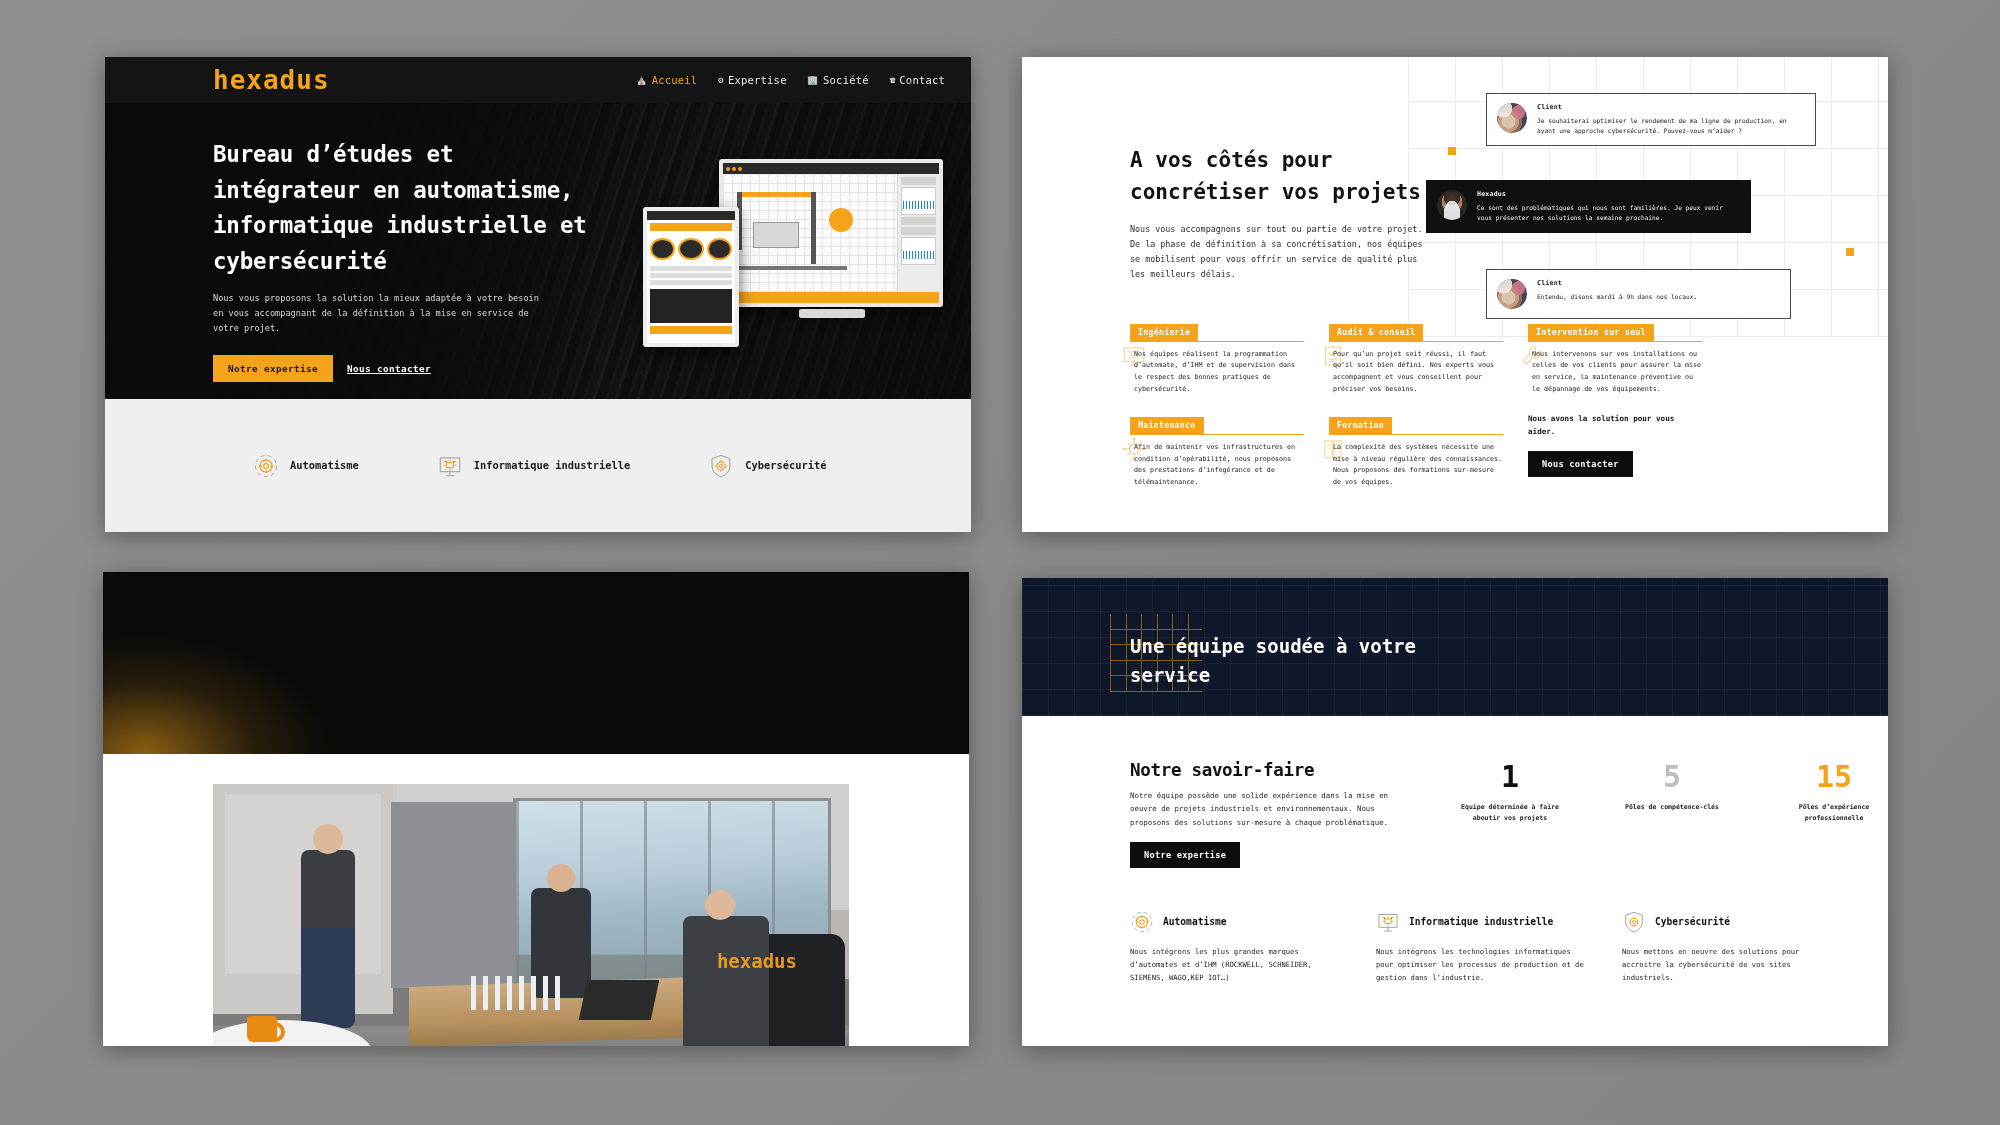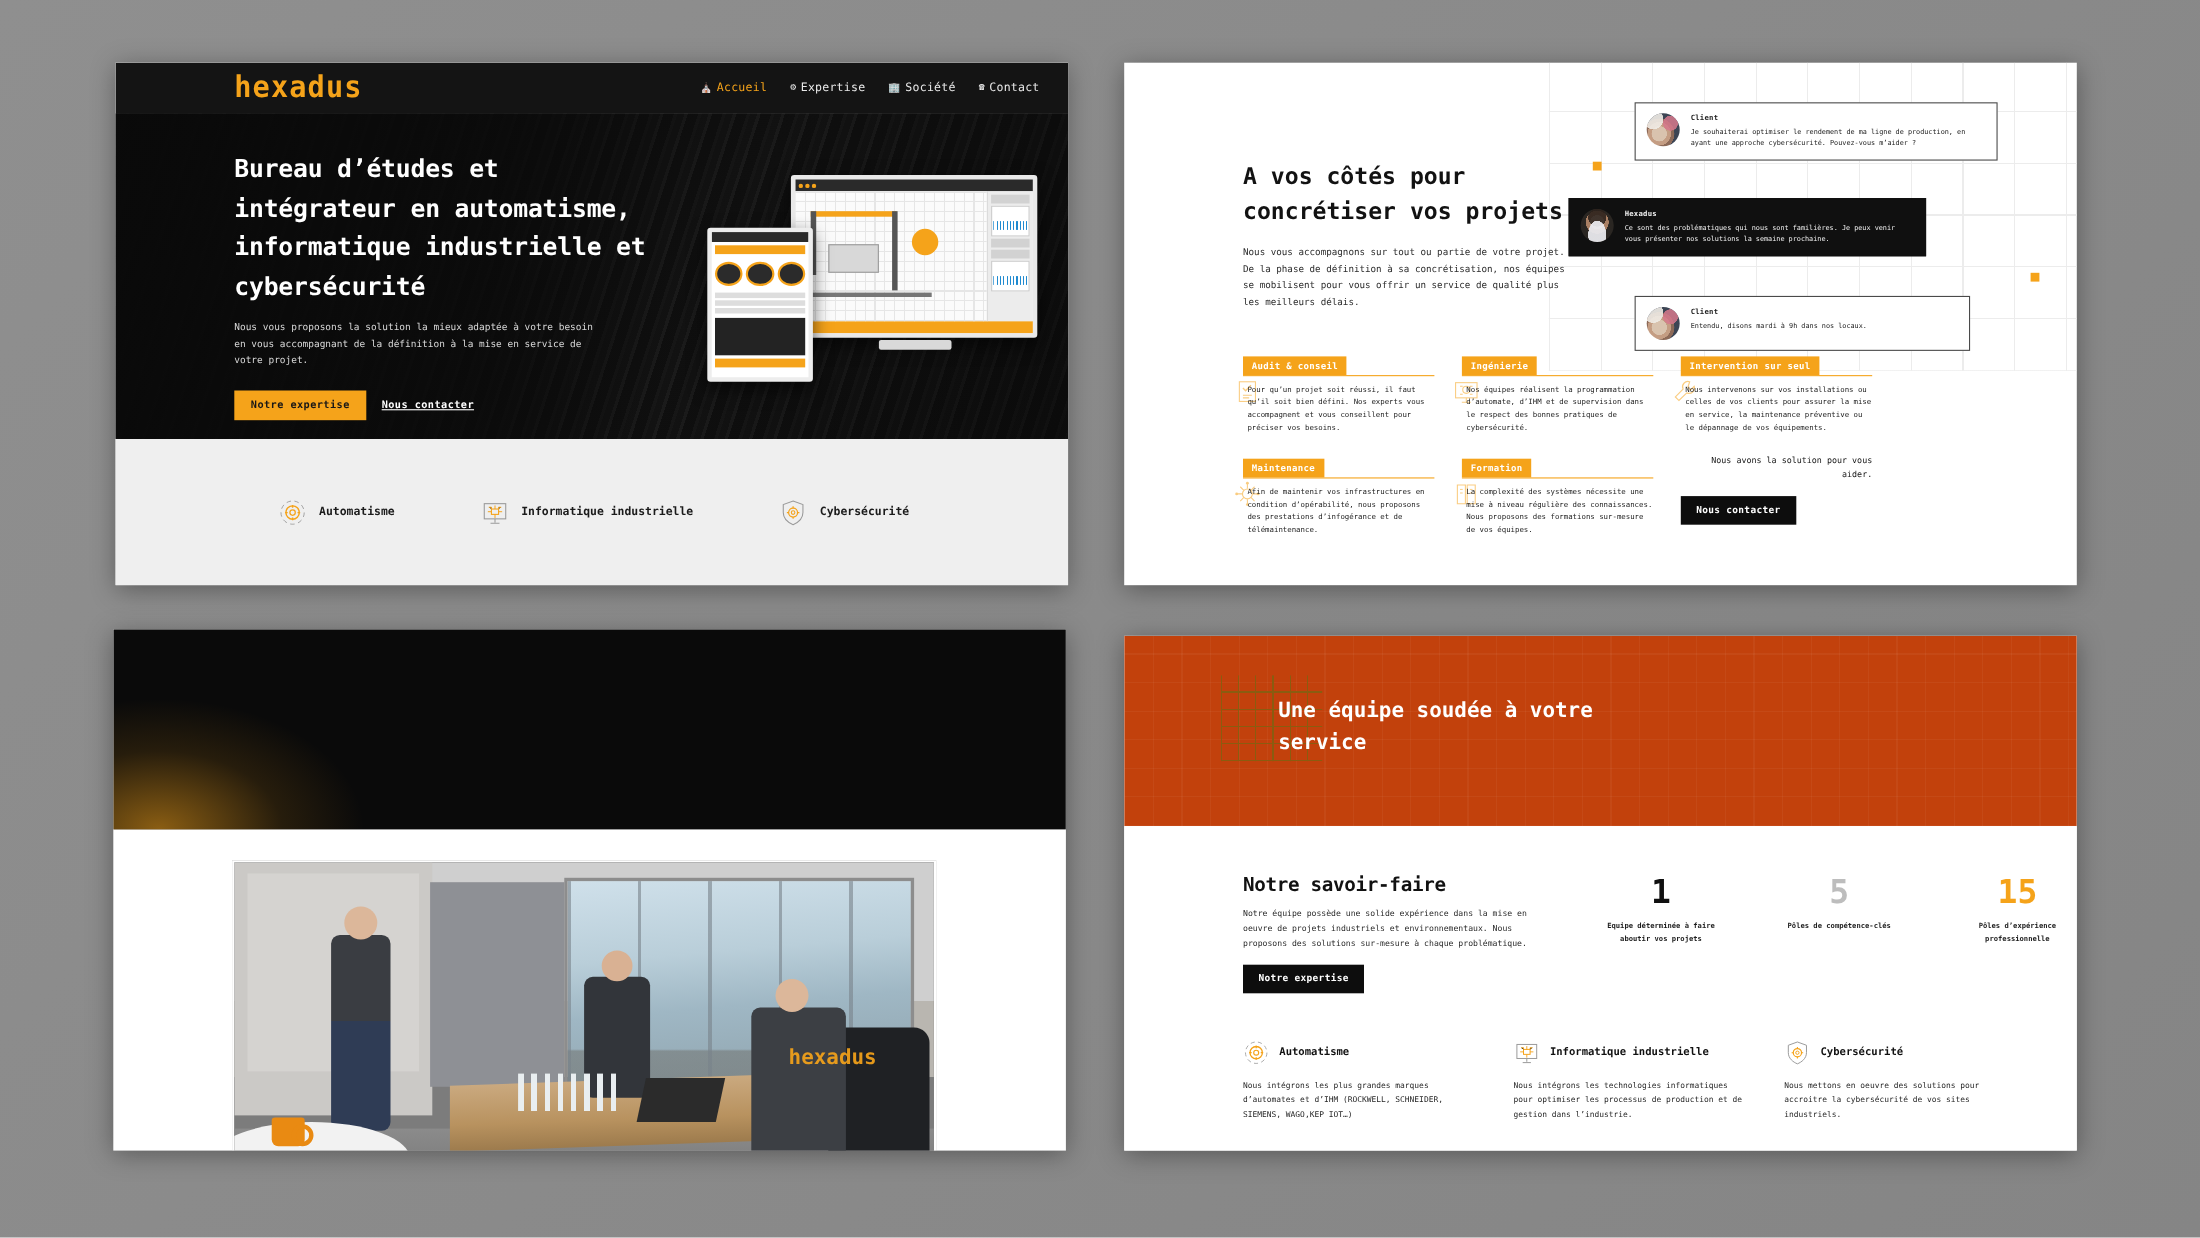--- a/index.html
+++ b/index.html
@@ -157,21 +157,21 @@
   .cards-row { display: flex; gap: 25px; }
   .card { width: 174px; position: relative; padding-left: 0; margin-bottom: 18px; }
   .card .tag {
     display: inline-block; background: #F5A31A; color: #fff; font-size: 8.2px;
     font-weight: 700; padding: 3.5px 8px; letter-spacing: 0.3px;
   }
   .card .rule { height: 1px; background: #F5A31A; margin-top: 0; }
   .card .ctext { font-size: 6.7px; line-height: 1.75; color: #232323; margin-top: 7px; padding-left: 4px; position: relative; z-index: 2;}
   .card .cicon { position: absolute; left: -9px; top: 23px; width: 26px; height: 26px; opacity: 0.55; z-index: 1;}
   .cta-block { width: 174px; }
-  .cta-text { font-size: 7.6px; font-weight: 400; color: #141414; line-height:1.6;text-align:right;}
+  .cta-text { font-size: 7.6px; font-weight: 700; color: #141414; line-height:1.6;}
   .btn-dark {
     display: inline-block; background: #0d0d0d; color: #fff; font-size: 8.6px;
     font-weight: 700; padding: 8px 14px; margin-top: 13px; letter-spacing: 0.3px;
   }
 
   
   #panel-team { left: 103px; top: 572px; width: 866px; height: 474px; }
   .tm-top { background: #fff; height: 292px; position: relative; }
   .tm-head { display: flex; padding: 38px 0 0 108px; gap: 32px; }
   h2.tm-title { font-size: 21px; line-height: 1.5; font-weight: 700; color: #111; width: 322px; }
@@ -209,21 +209,21 @@
   .p3{left:470px;top:132px;width:86px;height:140px;background:linear-gradient(180deg,#3c3f44 0 100%);}
   .p3:before{content:"";position:absolute;left:22px;top:-26px;width:30px;height:30px;border-radius:50%;background:#dcb79a;}
   .ph-chair{position:absolute;left:540px;top:150px;width:92px;height:168px;background:#1f2124;border-radius:14px 14px 6px 6px;}
   .ph-laptop{position:absolute;left:370px;top:196px;width:72px;height:40px;background:#2b2b2b;transform:skewX(-12deg);}
   .ph-bottles{position:absolute;left:258px;top:192px;width:90px;height:34px;
     background:repeating-linear-gradient(90deg,#e9eef0 0 5px,transparent 5px 12px);}
   .ph-logo{position:absolute;right:52px;top:166px;color:#F5A31A;font-size:19px;font-weight:700;opacity:0.92;}
 
   
   #panel-know { left: 1022px; top: 578px; width: 866px; height: 468px; }
-  .kn-hero { height: 173px; background: #c2410c; position: relative; overflow: hidden; padding-left: 32px; }
+  .kn-hero { height: 138px; background: #0f172a; position: relative; overflow: hidden; }
   .kn-hero-grid { position: absolute; inset: 0;
     background: repeating-linear-gradient(0deg, rgba(255,255,255,0.045) 0 1px, transparent 1px 26px),
                 repeating-linear-gradient(90deg, rgba(255,255,255,0.045) 0 1px, transparent 1px 26px);}
   .kn-orange-grid { position: absolute; left: 88px; top: 36px; width: 92px; height: 78px;
     background: repeating-linear-gradient(0deg, #8a5c10 0 1px, transparent 1px 15.6px),
                 repeating-linear-gradient(90deg, #8a5c10 0 1px, transparent 1px 15.6px);}
   h2.kn-title { position: relative; z-index: 3; color: #fff; font-size: 19px; line-height: 1.55;
     font-weight: 700; padding: 54px 0 0 108px; width: 420px; }
   .kn-body { background: #fff; padding: 44px 0 0 108px; position: relative; height: 300px; }
   .kn-row1 { display: flex; }
@@ -407,40 +407,40 @@
       <div class="ap-left">
         <h2 class="ap-title">A vos côtés pour concrétiser vos projets</h2>
         <p class="ap-desc">Nous vous accompagnons sur tout ou partie de votre projet. De la phase de définition à sa concrétisation, nos équipes se mobilisent pour vous offrir un service de qualité plus les meilleurs délais.</p>
       </div>
 
       <div class="cards">
         <div class="cards-row">
           <div class="card">
             <span class="cicon">
               <svg viewBox="0 0 32 32" width="26" height="26">
+                  <rect x="4" y="6" width="24" height="17" fill="none" stroke="#F5A31A" stroke-width="1.2"></rect>
+                  <circle cx="16" cy="14" r="4" fill="none" stroke="#F5A31A" stroke-width="1.2"></circle>
+                  <path d="M16 23v4M11 28h10M9 10h3M20 10h3M9 19h3M20 19h3" stroke="#F5A31A" stroke-width="1.2" fill="none"></path>
+                </svg>
+            </span>
+            <span class="tag">Ingénierie</span>
+            <div class="rule"></div>
+            <p class="ctext">Nos équipes réalisent la programmation d’automate, d’IHM et de supervision dans le respect des bonnes pratiques de cybersécurité.</p>
+          </div>
+          <div class="card">
+            <span class="cicon">
+              <svg viewBox="0 0 32 32" width="26" height="26">
                   <rect x="7" y="5" width="18" height="22" fill="none" stroke="#F5A31A" stroke-width="1.2"></rect>
                   <path d="M11 12l3 3 6-6" fill="none" stroke="#F5A31A" stroke-width="1.5"></path>
                   <path d="M11 20h10M11 23h7" stroke="#F5A31A" stroke-width="1.2"></path>
                 </svg>
             </span>
             <span class="tag">Audit &amp; conseil</span>
             <div class="rule"></div>
             <p class="ctext">Pour qu’un projet soit réussi, il faut qu’il soit bien défini. Nos experts vous accompagnent et vous conseillent pour préciser vos besoins.</p>
-          </div>
-          <div class="card">
-            <span class="cicon">
-              <svg viewBox="0 0 32 32" width="26" height="26">
-                  <rect x="4" y="6" width="24" height="17" fill="none" stroke="#F5A31A" stroke-width="1.2"></rect>
-                  <circle cx="16" cy="14" r="4" fill="none" stroke="#F5A31A" stroke-width="1.2"></circle>
-                  <path d="M16 23v4M11 28h10M9 10h3M20 10h3M9 19h3M20 19h3" stroke="#F5A31A" stroke-width="1.2" fill="none"></path>
-                </svg>
-            </span>
-            <span class="tag">Ingénierie</span>
-            <div class="rule"></div>
-            <p class="ctext">Nos équipes réalisent la programmation d’automate, d’IHM et de supervision dans le respect des bonnes pratiques de cybersécurité.</p>
           </div>
           <div class="card">
             <span class="cicon">
               <svg viewBox="0 0 32 32" width="26" height="26">
                   <path d="M21 5a6 6 0 0 0-7.4 8.2L5 22l4 4 8.8-8.6A6 6 0 0 0 26 10l-4 4-3-3z" fill="none" stroke="#F5A31A" stroke-width="1.3"></path>
                 </svg>
             </span>
             <span class="tag">Intervention sur seul</span>
             <div class="rule"></div>
             <p class="ctext">Nous intervenons sur vos installations ou celles de vos clients pour assurer la mise en service, la maintenance préventive ou le dépannage de vos équipements.</p>

